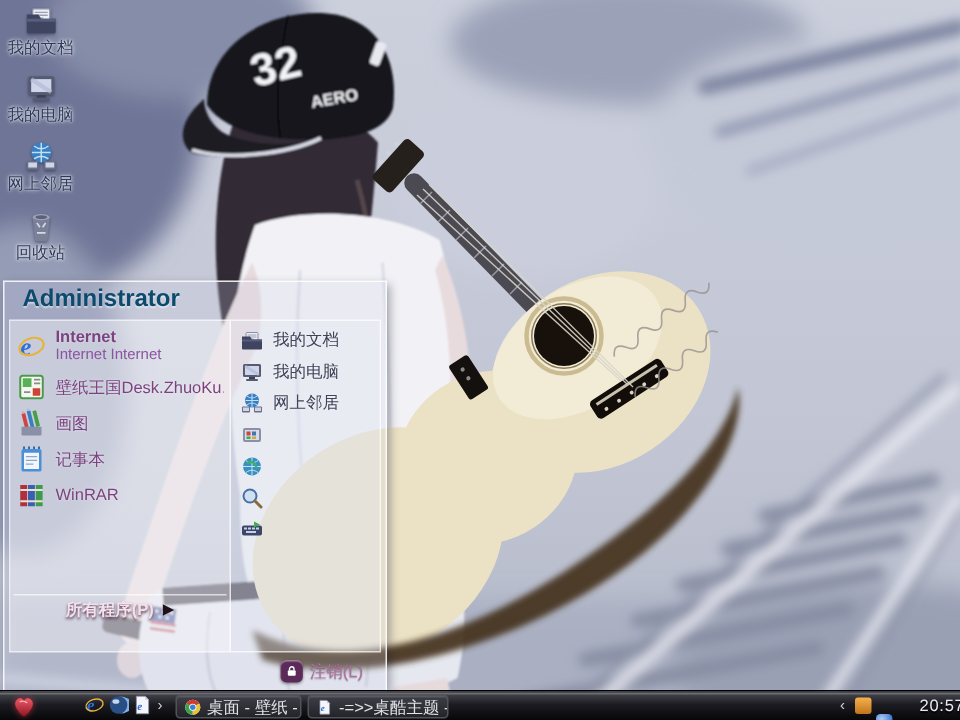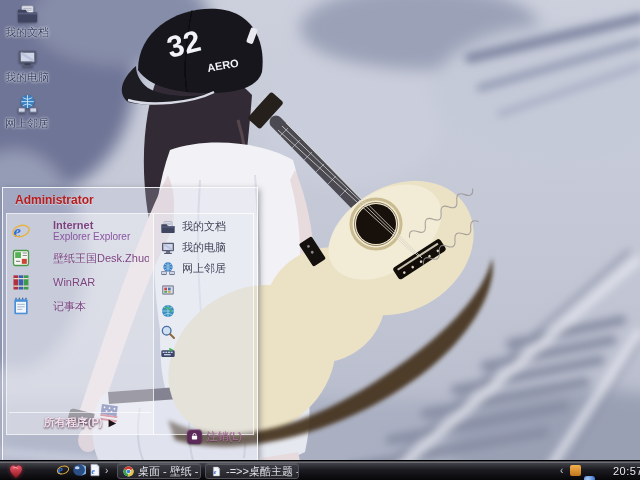--- a/index.html
+++ b/index.html
@@ -13,45 +13,45 @@
   .dicon{position:absolute;left:0;width:54px;display:flex;flex-direction:column;
          align-items:center;gap:1px;cursor:default;}
   .dicon svg{width:23px;height:23px;filter:drop-shadow(0 1px 1px rgba(20,20,40,.45));}
   .dicon span{font-size:11px;line-height:12px;color:#2e3a5c;white-space:nowrap;
          text-shadow:0 0 3px rgba(255,255,255,.95),0 0 1px rgba(255,255,255,.9);}
 
   
   #startmenu{position:absolute;left:2px;top:187px;width:256px;height:274px;
       background:rgba(205,210,228,.24);border:1px solid rgba(255,255,255,.85);
       box-shadow:2px 2px 6px rgba(20,20,40,.35);}
-  .sm-header{height:24px;line-height:24px;padding-left:12px;font-size:12px;
-      font-weight:bold;color:#b91c1c;text-shadow:0 1px 1px rgba(255,255,255,.5);}
+  .sm-header{height:24px;line-height:24px;padding-left:12px;font-size:16px;
+      font-weight:bold;color:#0c4a6e;text-shadow:0 1px 1px rgba(255,255,255,.5);}
   .sm-body{position:absolute;left:3px;right:3px;top:25px;bottom:25px;display:flex;
       border:1px solid rgba(255,255,255,.75);}
   .sm-left{width:147px;position:relative;background:rgba(255,255,255,.40);
       border-right:1px solid rgba(255,255,255,.7);padding-top:2px;}
   .sm-right{flex:1;background:rgba(235,238,248,.28);padding-top:2px;}
-  .pitem{height:24px;display:flex;align-items:center;gap:22px;padding:0 4px;cursor:pointer;}
+  .pitem{height:24px;display:flex;align-items:center;gap:6px;padding:0 4px;cursor:pointer;}
   .pitem.big{height:30px;}
   .pitem svg{width:20px;height:20px;flex:0 0 20px;}
   .pitem .lbl{font-size:11px;color:#7c4280;text-shadow:0 0 2px rgba(255,255,255,.5);
       white-space:nowrap;overflow:hidden;}
   .pitem .two{display:flex;flex-direction:column;line-height:11px;}
   .pitem .two .lbl{font-weight:bold;}
   .pitem .two .sub{font-size:10px;color:#8a55a0;}
-  .sm-allprog{position:absolute;left:2px;right:2px;bottom:2px;height:20px;
+  .sm-allprog{position:absolute;left:2px;right:2px;bottom:18px;height:20px;
       border-top:1px solid rgba(255,255,255,.65);display:flex;align-items:center;
       justify-content:center;gap:6px;font-size:11px;font-weight:bold;color:#f2e2ee;
       text-shadow:0 1px 2px rgba(70,25,50,.9);cursor:pointer;}
   .sm-allprog .arrow{color:#201018;font-size:10px;text-shadow:0 0 2px rgba(255,255,255,.6);}
   .ritem{height:21px;display:flex;align-items:center;gap:6px;padding:0 6px;cursor:pointer;}
   .ritem svg{width:16px;height:16px;flex:0 0 16px;}
   .ritem .lbl{font-size:11px;color:#3f4358;text-shadow:0 0 2px rgba(255,255,255,.55);
       white-space:nowrap;}
-  .sm-footer{position:absolute;left:3px;right:3px;bottom:12px;height:23px;display:flex;
+  .sm-footer{position:absolute;left:3px;right:3px;bottom:1px;height:23px;display:flex;
       align-items:center;justify-content:flex-end;gap:14px;padding-right:12px;}
   .fbtn{display:flex;align-items:center;gap:5px;font-size:11px;color:#ae70a0;
       text-shadow:0 1px 1px rgba(40,10,30,.4);cursor:pointer;}
   .fbtn .ic{width:15px;height:15px;background:#5c2a58;display:flex;align-items:center;
       justify-content:center;box-shadow:inset 0 1px 1px rgba(255,255,255,.45),0 1px 2px rgba(0,0,0,.4);}
   .fbtn .ic.sq{border-radius:4px;}
   .fbtn .ic.rd{border-radius:50%;}
   .fbtn .ic svg{width:9px;height:9px;}
 
   
@@ -392,52 +392,64 @@
         <use href="#sy-computer"></use>
       </svg>
     <span>我的电脑</span>
   </div>
   <div class="dicon" style="top:93px">
     <svg>
         <use href="#sy-network"></use>
       </svg>
     <span>网上邻居</span>
   </div>
+  <div class="dicon" style="top:139px">
+    <svg>
+        <use href="#sy-recycle"></use>
+      </svg>
+    <span>回收站</span>
+  </div>
 
   <div id="startmenu">
     <div class="sm-header">Administrator</div>
 
     <div class="sm-body">
       <div class="sm-left">
         <div class="pitem big">
           <svg>
               <use href="#sy-ie"></use>
             </svg>
           <span class="two">
             <span class="lbl">Internet</span>
-            <span class="sub">Explorer Explorer</span>
+            <span class="sub">Internet Internet</span>
           </span>
         </div>
         <div class="pitem">
           <svg>
               <use href="#sy-zhuoku"></use>
             </svg>
           <span class="lbl">壁纸王国Desk.ZhuoKu.Com</span>
         </div>
         <div class="pitem">
           <svg>
+              <use href="#sy-paint"></use>
+            </svg>
+          <span class="lbl">画图</span>
+        </div>
+        <div class="pitem">
+          <svg>
+              <use href="#sy-notepad"></use>
+            </svg>
+          <span class="lbl">记事本</span>
+        </div>
+        <div class="pitem">
+          <svg>
               <use href="#sy-winrar"></use>
             </svg>
           <span class="lbl">WinRAR</span>
-        </div>
-        <div class="pitem">
-          <svg>
-              <use href="#sy-notepad"></use>
-            </svg>
-          <span class="lbl">记事本</span>
         </div>
         <div class="sm-allprog">
           <span>所有程序(P)</span>
           <span class="arrow">▶</span>
         </div>
       </div>
 
       <div class="sm-right">
         <div class="ritem">
           <svg>

